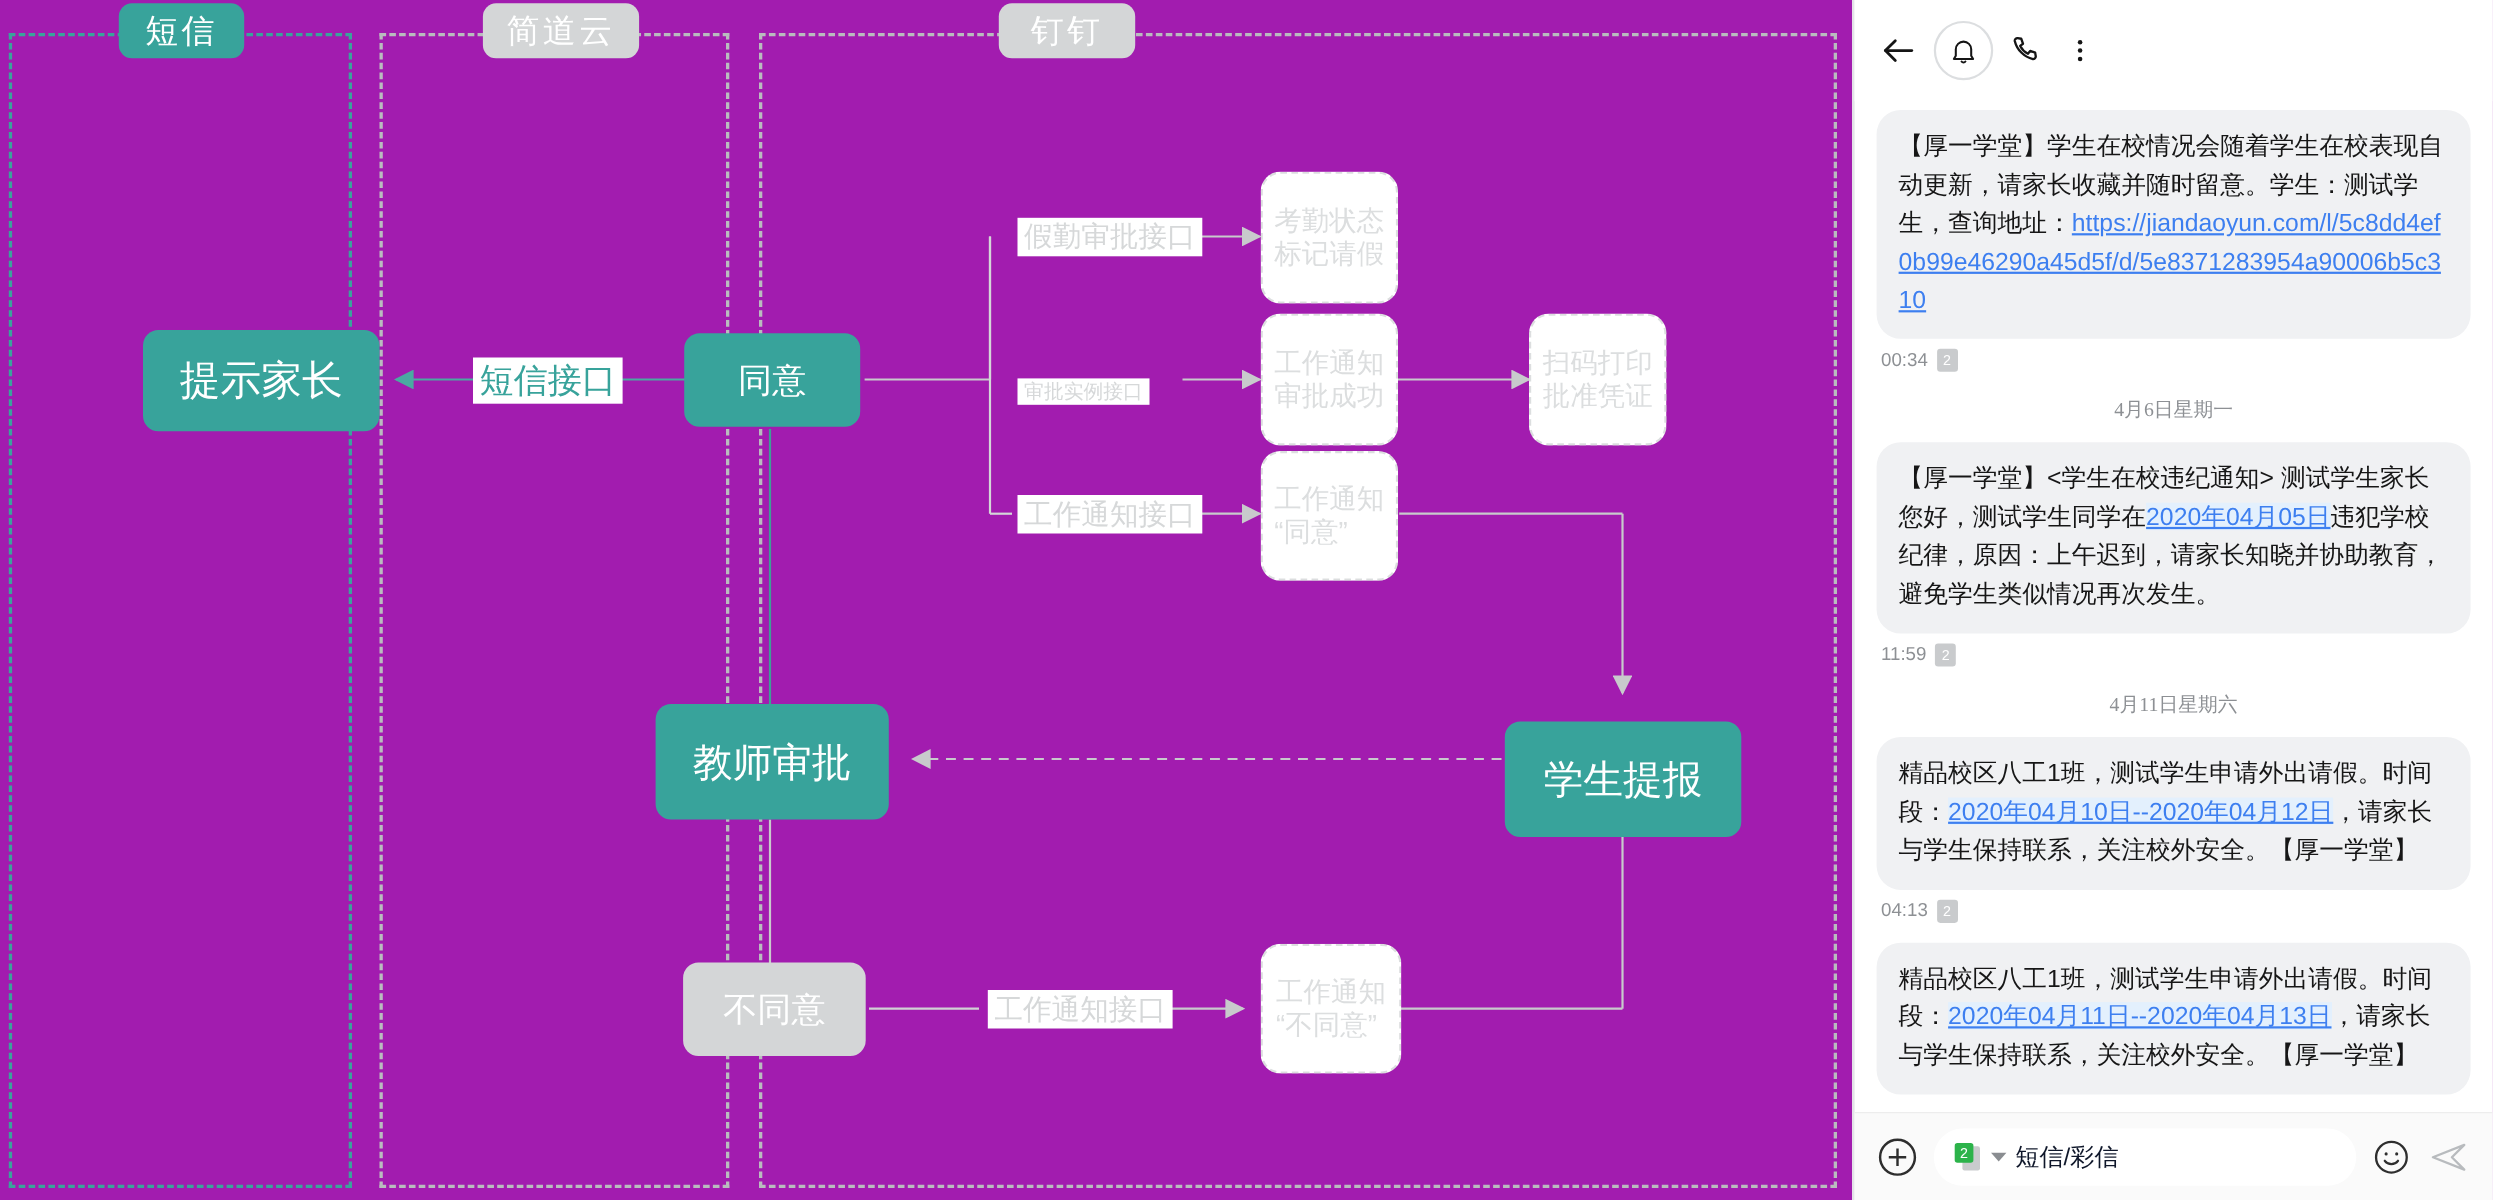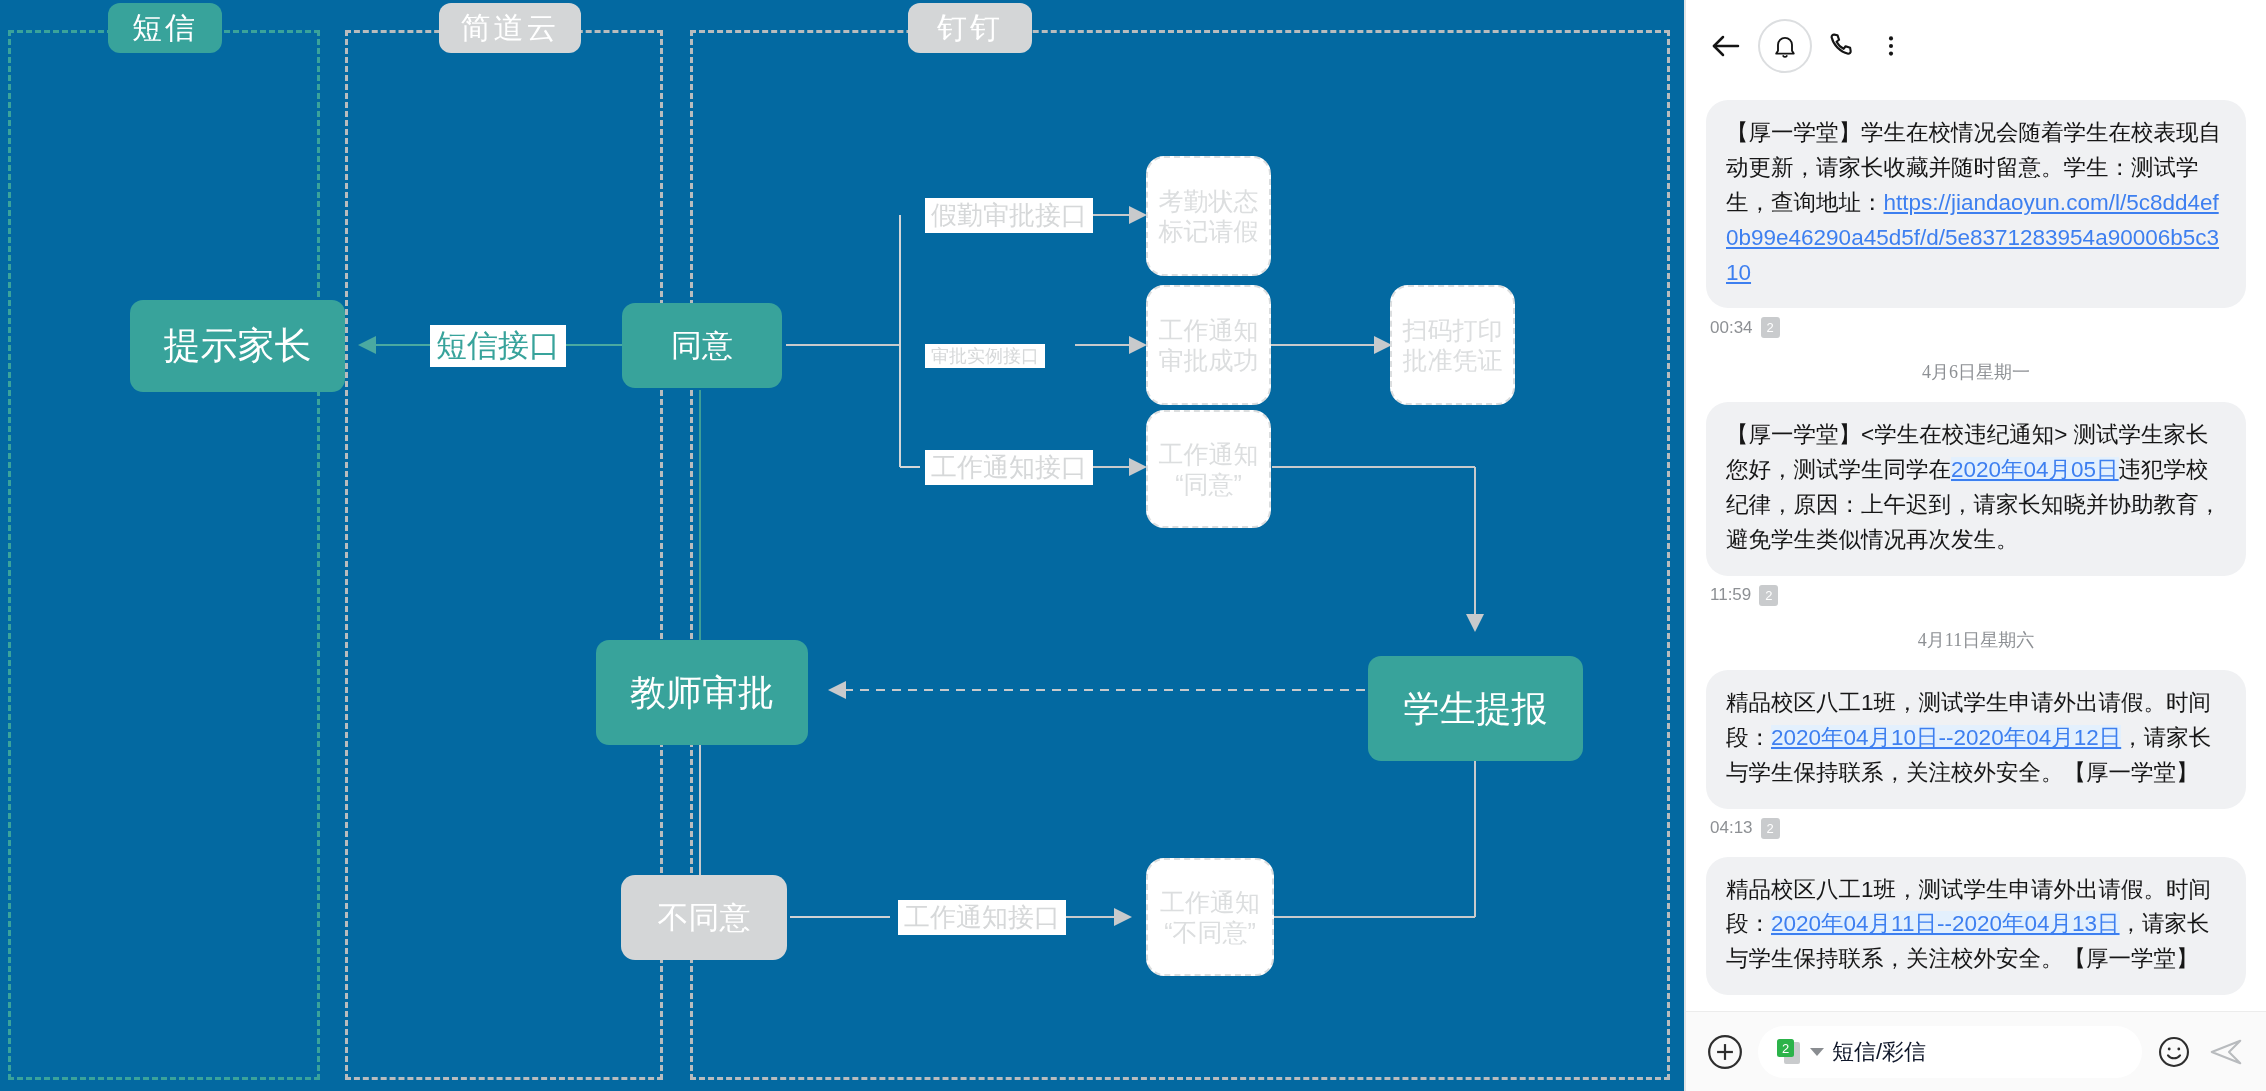--- a/index.html
+++ b/index.html
@@ -8,21 +8,21 @@
     background: #ffffff;
     font-family: "Liberation Sans", "DejaVu Sans", sans-serif;
     overflow: hidden;
   }
   #root { position: relative; width: 2266px; height: 1091px; }
 
   
   #diagram {
     position: absolute; left: 0; top: 0;
     width: 1684px; height: 1091px;
-    background: #0369a1;
+    background: #a21caf;
     overflow: hidden;
   }
   #diagram-svg { position: absolute; left: 0; top: 0; }
 
   
   .lane {
     position: absolute;
     background: transparent;
   }
   .lane.teal   { border: 3px dashed #3aa39b; }
@@ -39,30 +39,28 @@
     white-space: nowrap;
     z-index: 6;
   }
   .lane-title.teal { background: #38a39b; }
   .lane-title.grey { background: #d4d6d7; }
 
   
   .node {
     position: absolute;
     display: flex; align-items: center; justify-content: center;
-    text-align: center;
     border-radius: 14px;
     z-index: 5;
     line-height: 1.22;
     white-space: pre-line;
   }
   .node.solid-teal {
     background: #38a39b;
     color: #ffffff;
-    border-radius: 13px;
   }
   .node.solid-grey {
     background: #d4d6d7;
     color: #ffffff;
   }
   .node.dashed-grey {
     background: #ffffff;
     color: #dcdedf;
     border: 2px dashed #dcdedf;
     border-radius: 18px;

